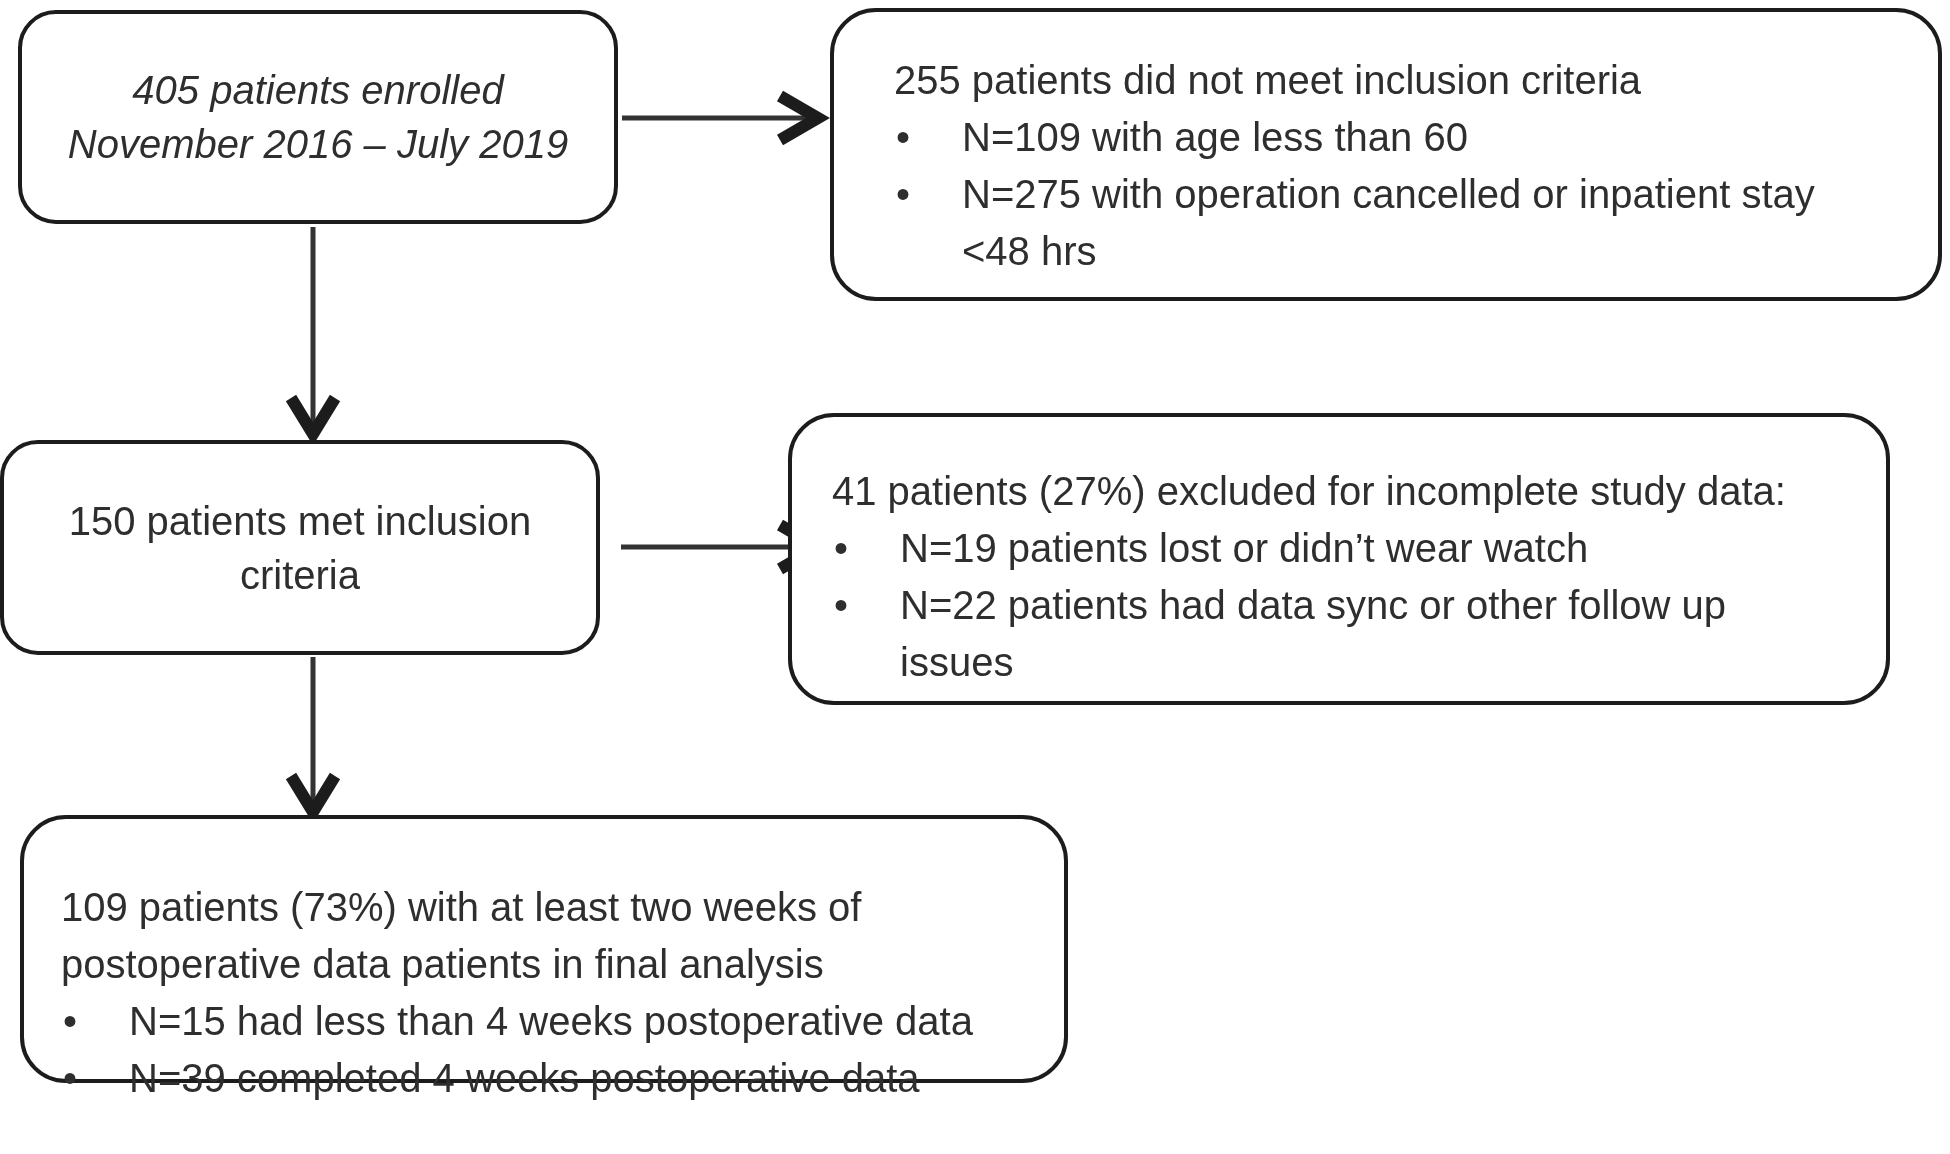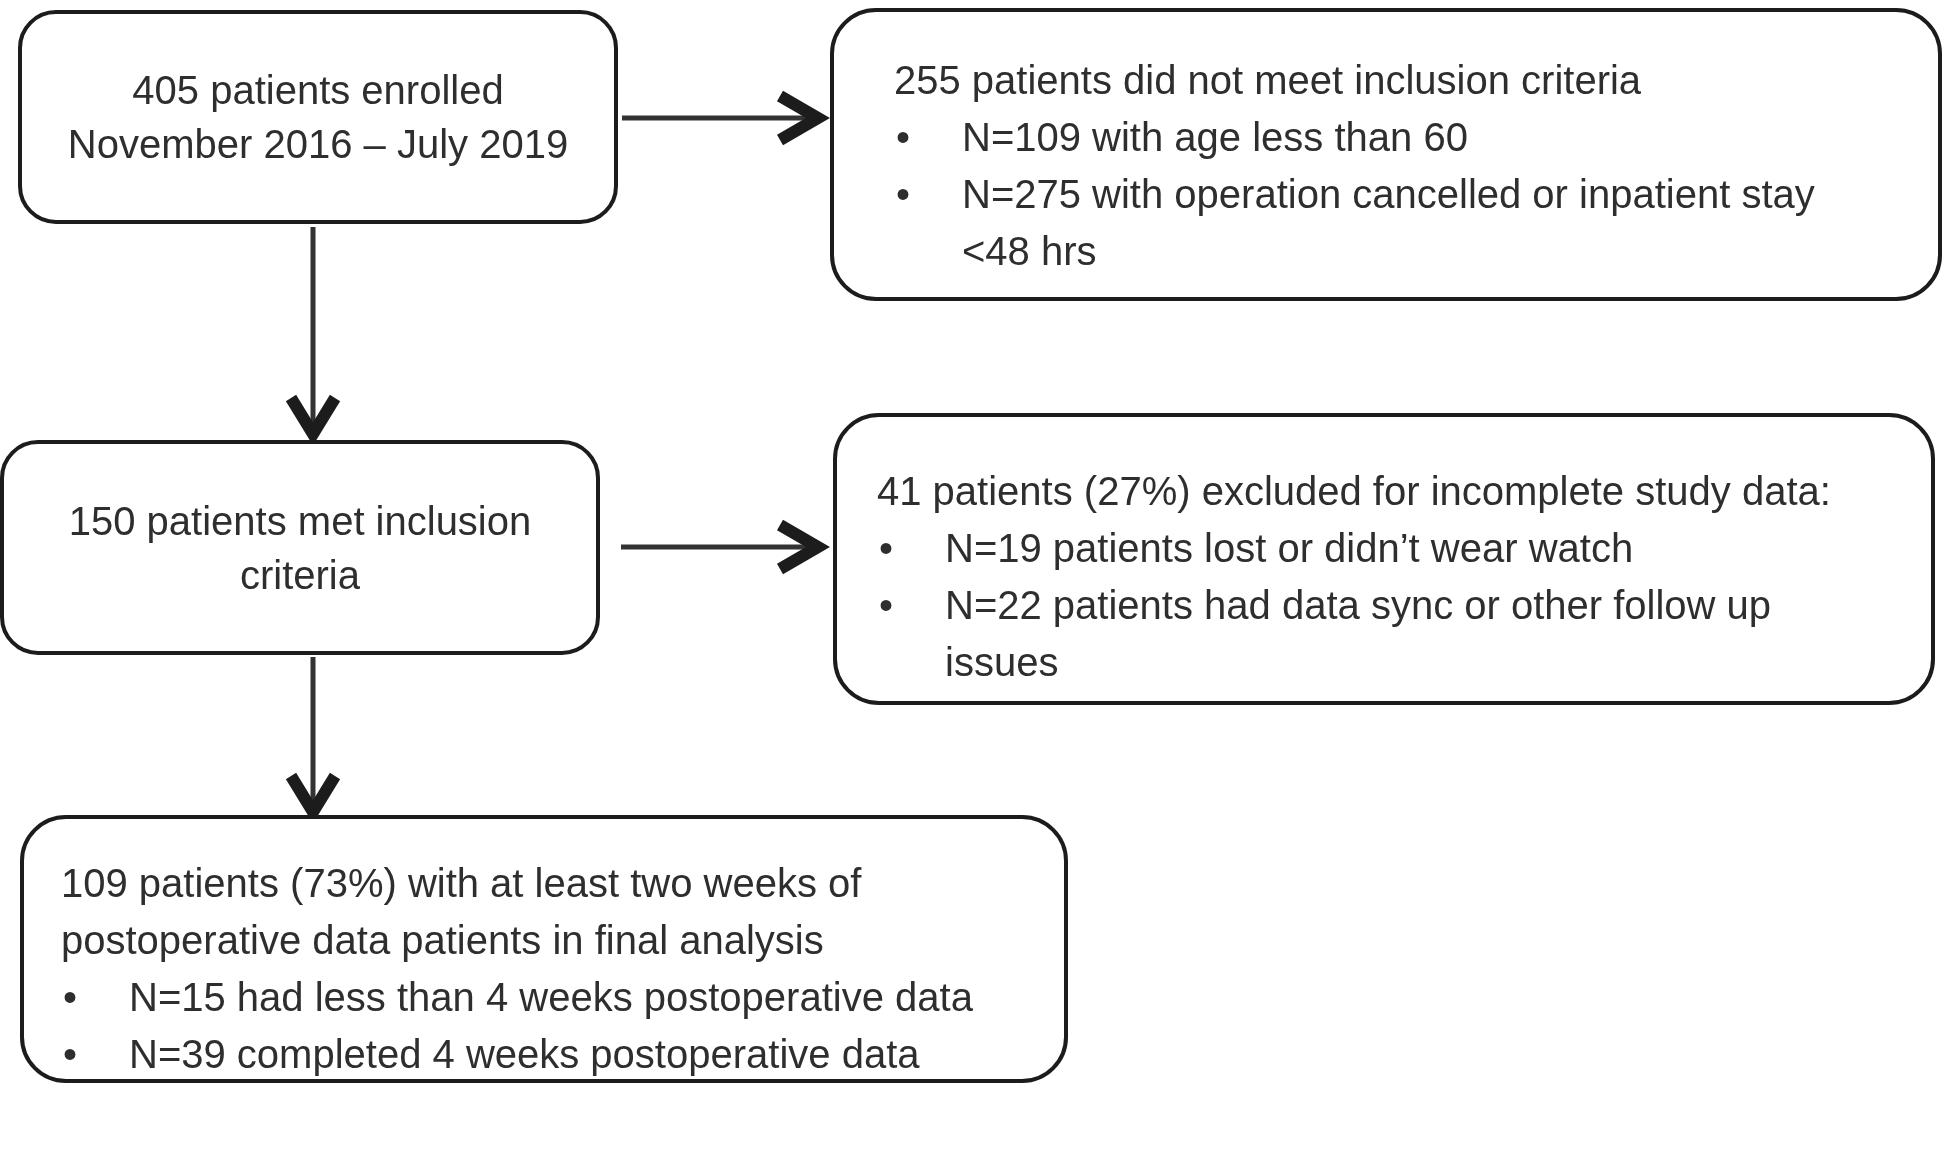--- a/index.html
+++ b/index.html
@@ -26,25 +26,25 @@
   .rounded-sm { border-radius: 38px; }
   .rounded-lg { border-radius: 46px; }
   .center-box {
     display: flex;
     align-items: center;
     justify-content: center;
     text-align: center;
     line-height: 54px;
   }
   .detail-box { line-height: 57px; }
-  .box-enrolled  { left: 18px;  top: 10px;  width: 600px;  height: 214px; }
+  .box-enrolled  { left: 18px;  top: 10px;  width: 600px;  height: 214px; font-style: italic; }
   .box-notmet    { left: 830px; top: 8px;   width: 1112px; height: 293px; padding: 40px 34px 0 60px; }
   .box-met       { left: 0;  top: 440px; width: 600px;  height: 215px; }
-  .box-excluded  { left: 833px; top: 413px; width: 1102px; height: 292px; padding: 46px 34px 0 40px; }
-  .box-final     { left: 20px;  top: 815px; width: 1048px; height: 268px; padding: 36px 30px 0 37px; }
+  .box-excluded  { left: 788px; top: 413px; width: 1102px; height: 292px; padding: 46px 34px 0 40px; }
+  .box-final     { left: 20px;  top: 815px; width: 1048px; height: 268px; padding: 60px 30px 0 37px; }
   .bullet-row { display: flex; }
   .bullet {
     flex: 0 0 66px;
     padding-left: 2px;
   }
   .bullet-text { flex: 1; }
   .arrow-layer {
     position: absolute;
     left: 0;
     top: 0;

